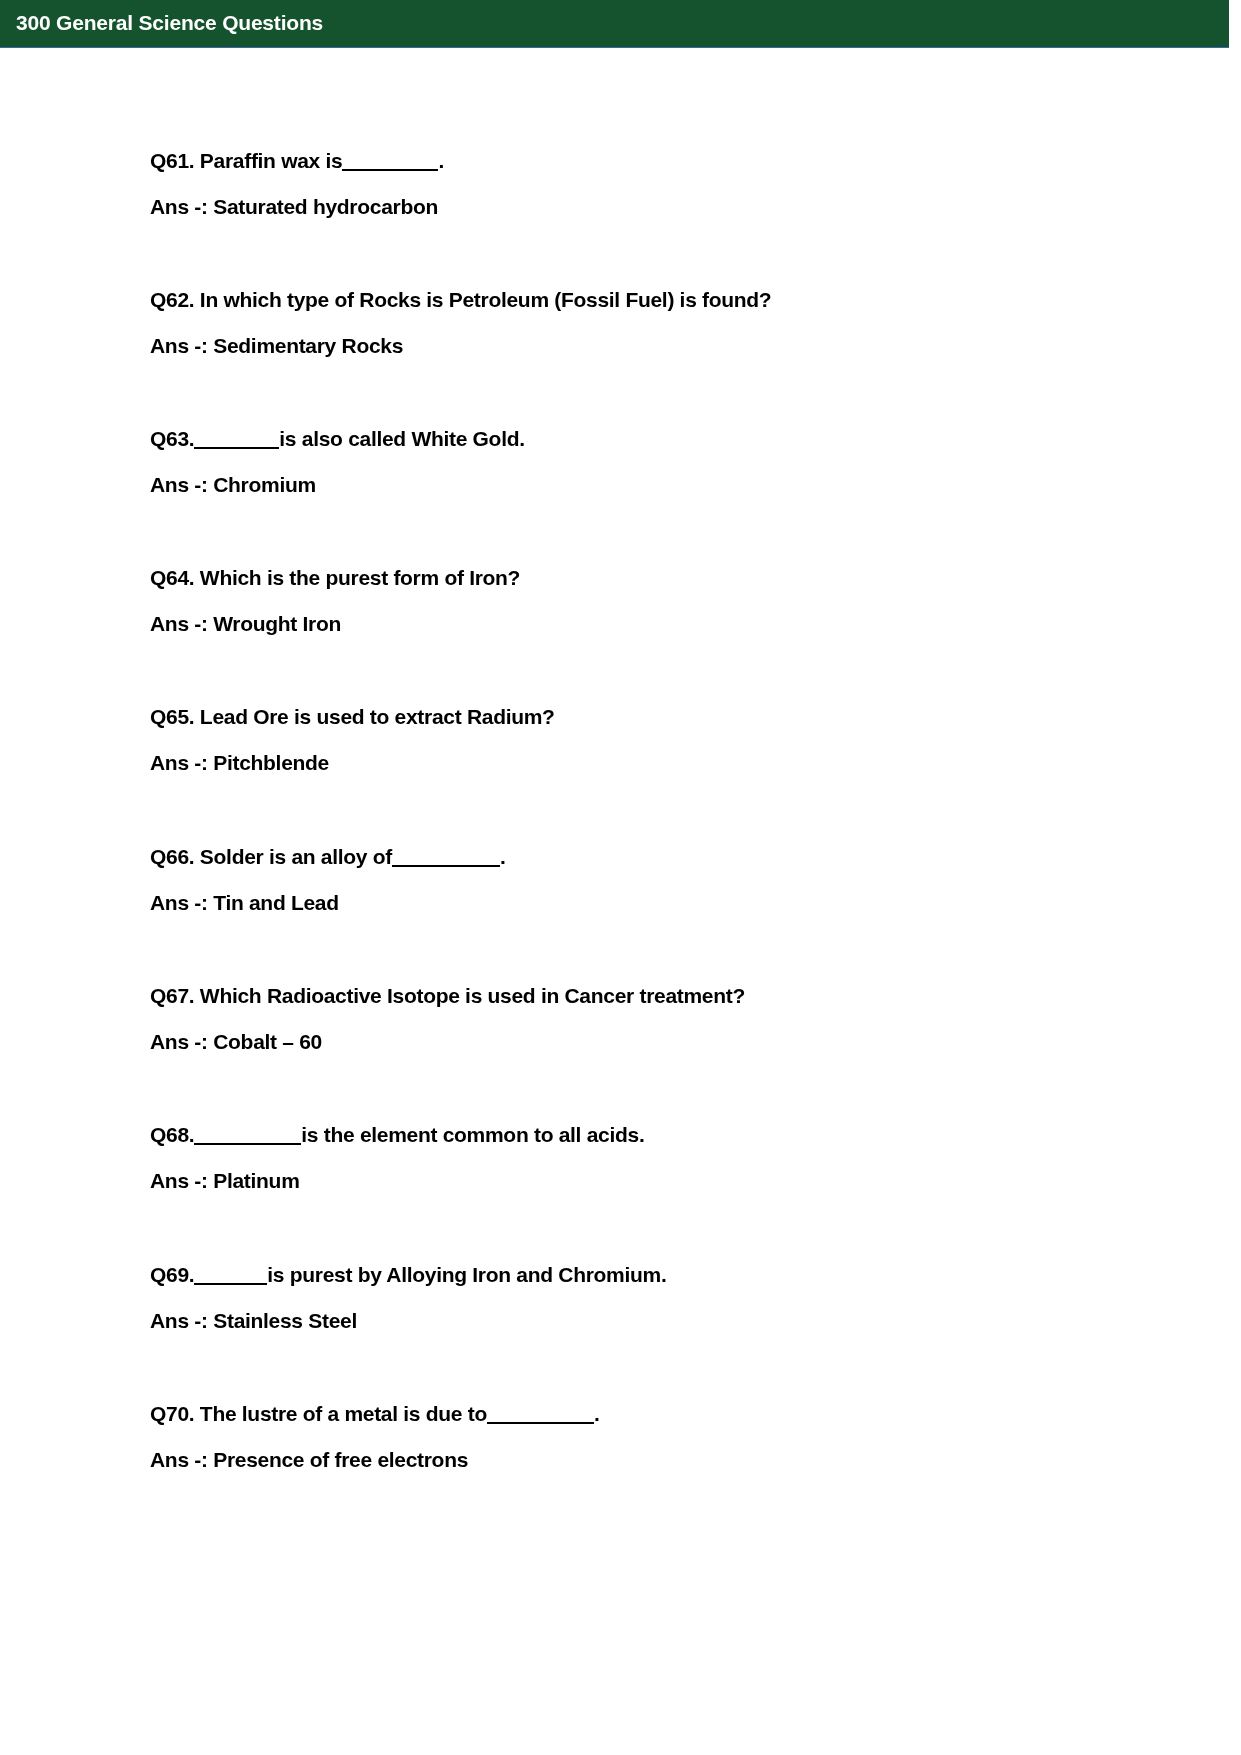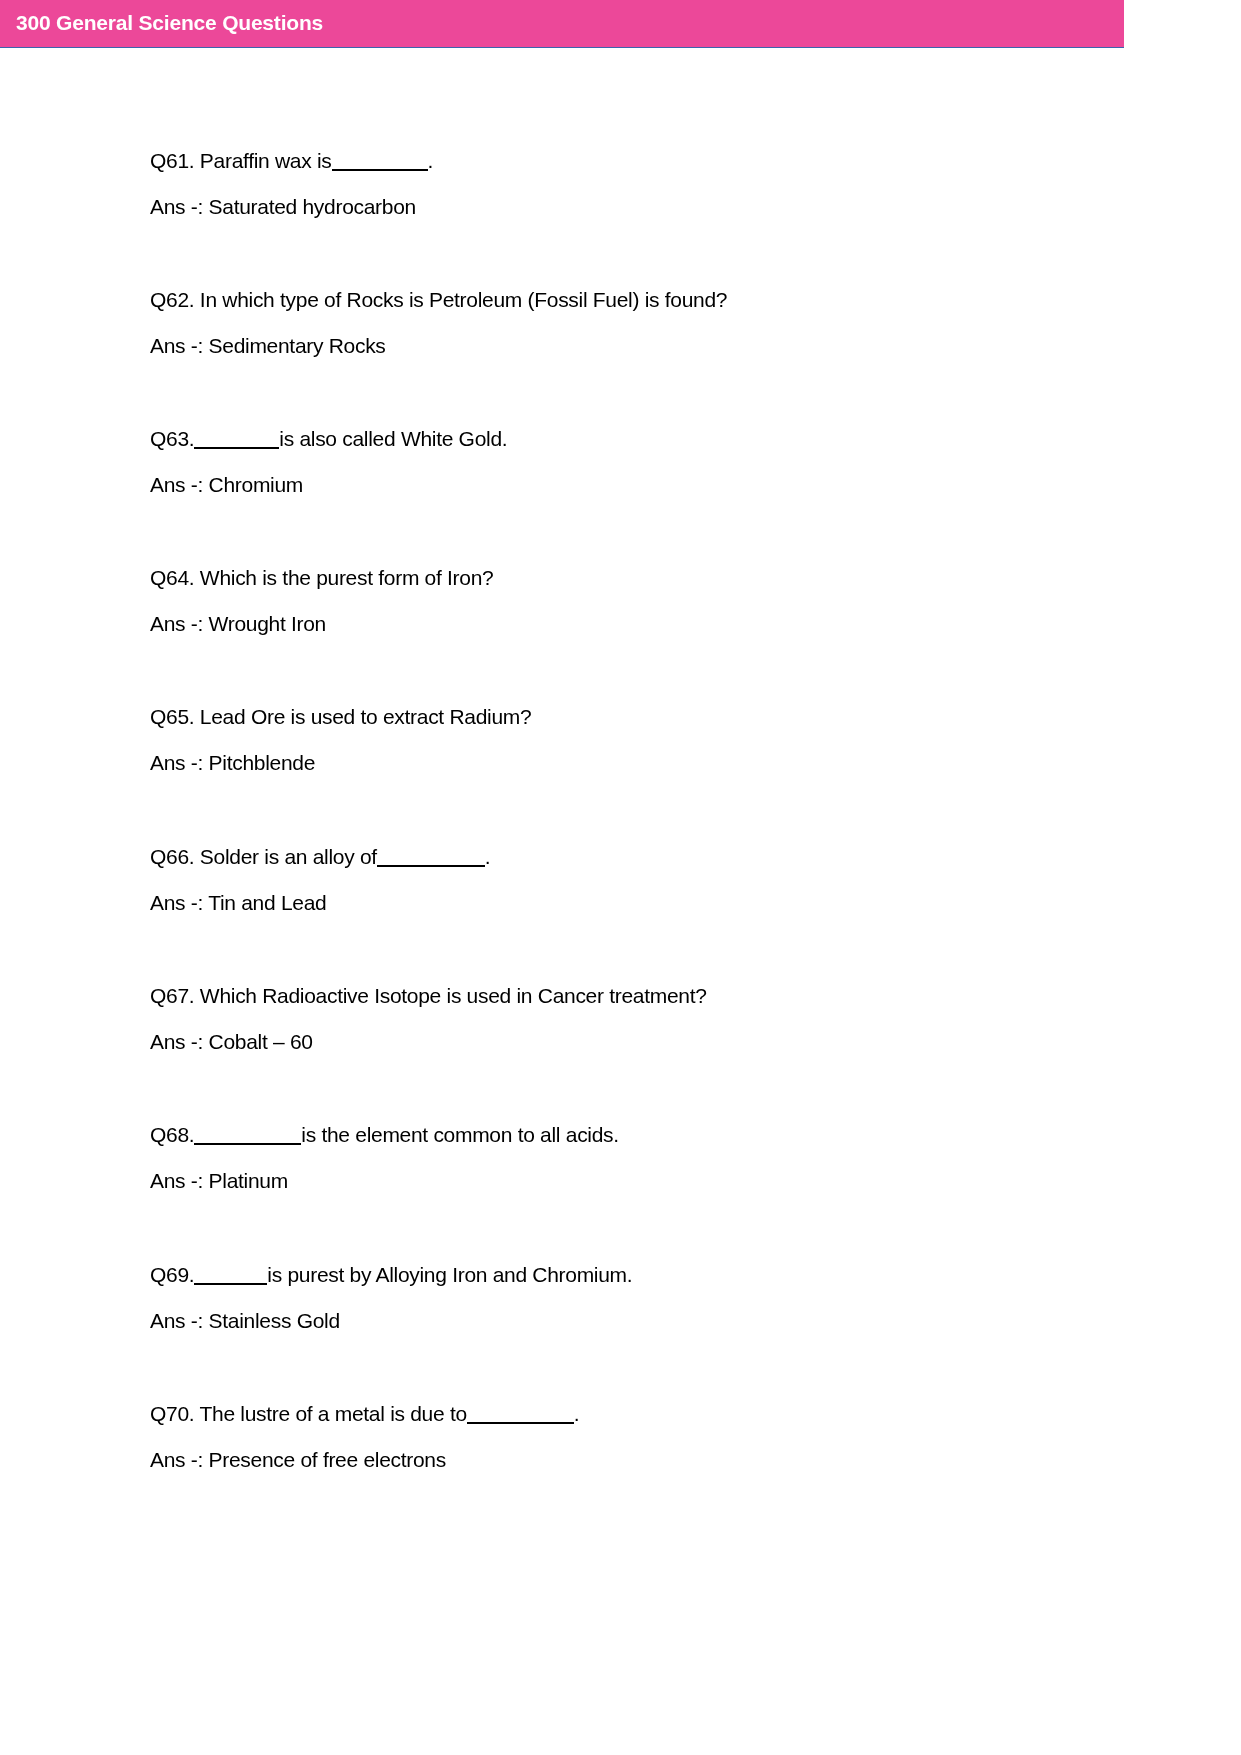--- a/index.html
+++ b/index.html
@@ -9,23 +9,23 @@
       background: #ffffff;
       position: relative;
       overflow: hidden;
       font-family: "Liberation Sans", "DejaVu Sans", sans-serif;
       color: #000000;
     }
     .header-bar {
       position: absolute;
       left: 0;
       top: 0;
-      width: 1124px;
+      width: 1229px;
       height: 47px;
-      background: #ec4899;
+      background: #14532d;
       box-shadow: 0 1px 0 #3b64ad;
     }
     .header-title {
       position: absolute;
       left: 16px;
       top: 11px;
       font-size: 21px;
       font-weight: bold;
       color: #ffffff;
       letter-spacing: -0.2px;
@@ -39,21 +39,21 @@
     }
     .qa {
       position: absolute;
       left: 0;
       width: 1000px;
     }
     .q-line, .a-line {
       position: absolute;
       left: 0;
       font-size: 21px;
-      font-weight: normal;
+      font-weight: bold;
       white-space: nowrap;
       letter-spacing: -0.3px;
       line-height: 26px;
     }
     .q-line { top: 0; }
     .a-line { top: 46px; }
     .blank {
       display: inline-block;
       border-bottom: 2px solid #000;
       height: 20px;
@@ -105,21 +105,21 @@
     <div class="a-line">Ans -: Cobalt – 60</div>
   </div>
 
   <div class="qa" style="top:1122px">
     <div class="q-line"><span>Q68.</span><span class="blank" style="width:107px"></span><span>is the element common to all acids.</span></div>
     <div class="a-line">Ans -: Platinum</div>
   </div>
 
   <div class="qa" style="top:1262px">
     <div class="q-line"><span>Q69.</span><span class="blank" style="width:73px"></span><span>is purest by Alloying Iron and Chromium.</span></div>
-    <div class="a-line">Ans -: Stainless Gold</div>
+    <div class="a-line">Ans -: Stainless Steel</div>
   </div>
 
   <div class="qa" style="top:1401px">
     <div class="q-line"><span>Q70.</span><span> The lustre of a metal is due to</span><span class="blank" style="width:107px"></span><span>.</span></div>
     <div class="a-line">Ans -: Presence of free electrons</div>
   </div>
 
 </div>
 
 </body></html>

